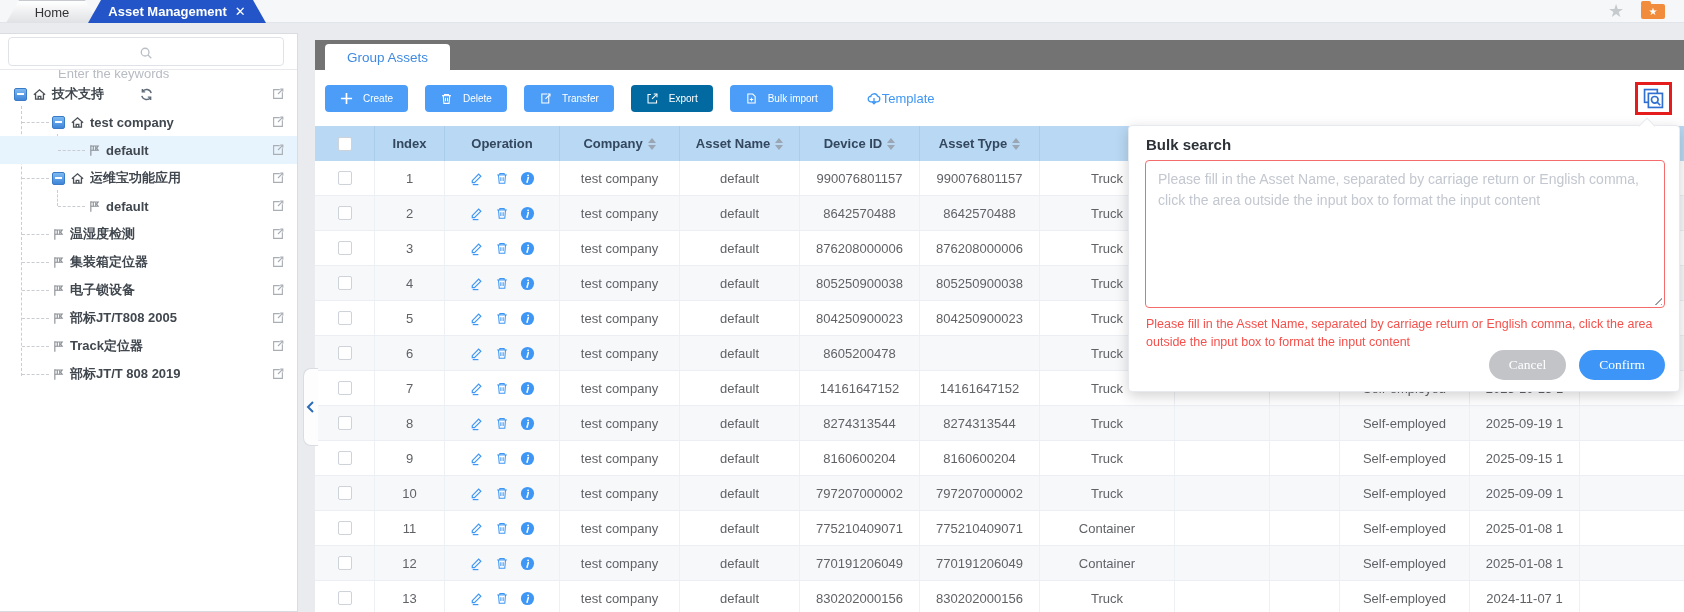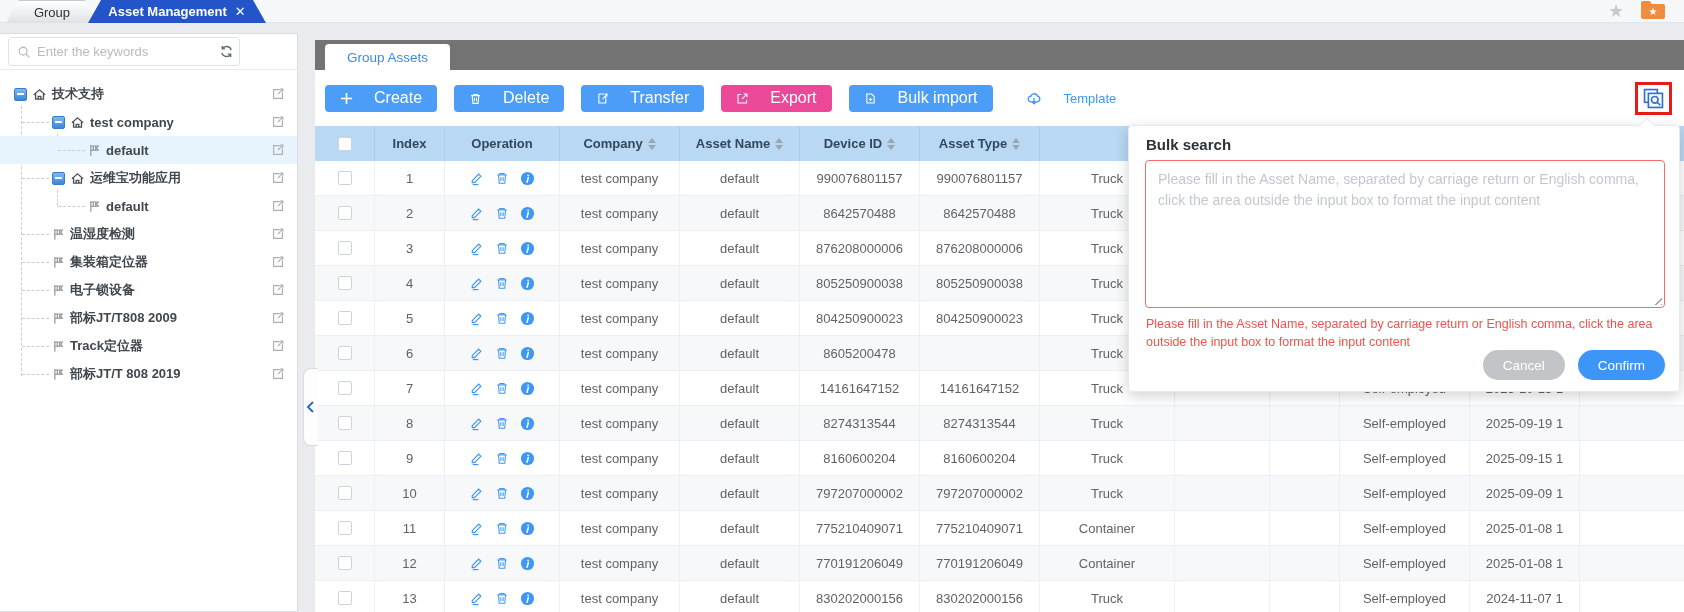--- a/index.html
+++ b/index.html
@@ -22,23 +22,23 @@
   .fav-star { position:absolute; left:1608px; top:0px; font-size:18px; color:#c7cacd; }
   .fav-folder { position:absolute; left:1641px; top:4px; width:24px; height:15px;
     background:#f08c3c; border-radius:2px; color:#fff; font-size:10px; line-height:15px;
     text-align:center; }
   .fav-folder::before { content:""; position:absolute; left:0; top:-3px; width:10px; height:4px;
     background:#f08c3c; border-radius:2px 2px 0 0; }
 
   
   .sidebar { position:absolute; left:0; top:33px; width:298px; height:579px;
     background:#fff; border:1px solid #d9dce1; border-left:none; }
-  .searchbox { position:absolute; left:8px; top:3px; width:232px; height:29px;
+  .searchbox { position:absolute; left:8px; top:3px; width:276px; height:29px;
     border:1px solid #dfe3e8; border-radius:4px; background:#fff;
-    display:flex; align-items:center; padding:8px 8px; gap:6px; }
+    display:flex; align-items:center; padding:8px 8px; gap:6px;flex-direction:column; }
   .searchbox input { flex:1; border:none; outline:none; font-size:13px; color:#555;
     font-family:inherit; background:transparent; }
   .searchbox input::placeholder { color:#b7bbc2; }
   .side-sep { position:absolute; left:0; top:35px; width:100%; height:1px; background:#e8eaee; }
   .tree { position:absolute; left:0; top:40px; right:0; bottom:0; padding-top:6px; overflow:hidden;font-weight:bold; }
   .tree-row { position:relative; height:28px; display:flex; align-items:center; gap:5px;
     font-size:13px; color:#40474e; cursor:pointer; }
   .tree-row.lvl0 { padding-left:14px; }
   .tree-row.lvl1 { padding-left:52px; }
   .tree-row.lvl2 { padding-left:88px; }
@@ -58,26 +58,26 @@
   .vline-c { left:57px; top:116px; height:16px; }
 
   
   .main { position:absolute; left:315px; top:40px; width:1369px; height:572px; background:#fff; }
   .bluebar { height:30px; background:#737373; }
   .panel-tab { display:inline-block; margin-left:10px; margin-top:4px; height:26px;
     padding:0 22px; background:#fff; border-radius:4px 4px 0 0; color:#3f8ae0;
     font-size:13.5px; line-height:27px; }
   .toolbar { height:56px; display:flex; align-items:center; padding-left:10px; gap:17px;
     background:#fff; }
-  .btn { height:27px; border:none; border-radius:4px; color:#fff; font-size:16px;
-    font-family:inherit; display:inline-flex; align-items:center; gap:21px; padding:0 15px;
+  .btn { height:27px; border:none; border-radius:4px; color:#fff; font-size:10px;
+    font-family:inherit; display:inline-flex; align-items:center; gap:10px; padding:0 15px;
     cursor:pointer; }
   .btn-blue { background:#4b9df8; }
-  .btn-green { background:#ec4899; }
-  .tpl-link { margin-left:16px; display:inline-flex; align-items:center; gap:22px;
+  .btn-green { background:#0369a1; }
+  .tpl-link { margin-left:16px; display:inline-flex; align-items:center; gap:0;
     color:#3e97f5; font-size:13px; cursor:pointer; }
   .search-tool { margin-left:auto; margin-right:12px; border:3px solid #e51c1c;
     padding:2px 4px; display:flex; align-items:center; cursor:pointer; background:#fff; }
 
   
   .thead, .trow { display:grid;
     grid-template-columns:60px 70px 115px 120px 120px 120px 120px 135px 95px 70px 130px 110px 1fr; }
   .thead { height:35px; background:#b9d8f3; }
   .th { display:flex; align-items:center; justify-content:center; gap:5px;
     font-size:13px; font-weight:bold; color:#33475e; border-right:1px solid #aacdec; }
@@ -115,31 +115,31 @@
     border:1px solid #f56c6c; border-radius:4px; padding:8px 12px; font-size:14px;
     line-height:1.5; color:#606266; font-family:inherit; resize:none; outline:none; }
   .popup textarea::placeholder { color:#c3c7cf; }
   .resize-grip { position:absolute; left:524px; top:170px; width:9px; height:9px;
     background:repeating-linear-gradient(-45deg,#9aa0a6 0 1px,transparent 1px 4px);
     clip-path:polygon(100% 0,100% 100%,0 100%); pointer-events:none; }
   .popup-warning { position:absolute; left:17px; top:190px; width:524px; font-size:12.5px;
     line-height:1.4; color:#f4514c; }
   .popup-actions { position:absolute; right:14px; bottom:11px; display:flex; gap:13px; }
   .pbtn { height:30px; border:none; border-radius:15px; color:#fff; font-size:13.5px;
-    font-family:Liberation Sans, sans-serif; padding:0 20px; cursor:pointer;text-align:right; }
+    font-family:Liberation Serif, serif; padding:0 20px; cursor:pointer;text-align:right; }
   .pbtn-cancel { background:#c2c4c8; }
   .pbtn-confirm { background:#3d96f7; }
 
   svg { display:block; }
 </style>
 </head>
 <body>
 
 <div class="topbar">
-  <div class="tab tab-home">Group</div>
+  <div class="tab tab-home">Home</div>
   <div class="tab tab-active">
     <span>Asset Management</span><span class="tab-close">✕</span>
   </div>
   <span class="fav-star">★</span>
   <span class="fav-folder">★</span>
 </div>
 
 <div class="sidebar">
   <div class="searchbox">
     <span>
@@ -320,21 +320,21 @@
       <div class="tree-row lvl1" data-kind="group">
 
         <span class="t-flag">
           <svg width="13" height="13" viewBox="0 0 16 16" fill="none" stroke="#8a9096" stroke-width="1.4">
             <path d="M3.5 1.5v13"></path>
             <path d="M3.5 2.5h9l-2 2.6 2 2.6h-9"></path>
             <path d="M6.5 2.5v5.2"></path>
             <path d="M9.5 2.7v5"></path>
           </svg>
         </span>
-        <span class="t-label">部标JT/T808 2009</span>
+        <span class="t-label">部标JT/T808 2005</span>
         <span class="t-export">
           <svg width="14" height="14" viewBox="0 0 16 16" fill="none" stroke="#a9aeb5" stroke-width="1.3">
             <path d="M10 3H3v10h10V6"></path>
             <path d="M8 8l5.5-5.5"></path>
             <path d="M10.5 2.5H13.5V5.5"></path>
           </svg>
         </span>
       </div>
       <div class="tree-row lvl1" data-kind="group">
 

